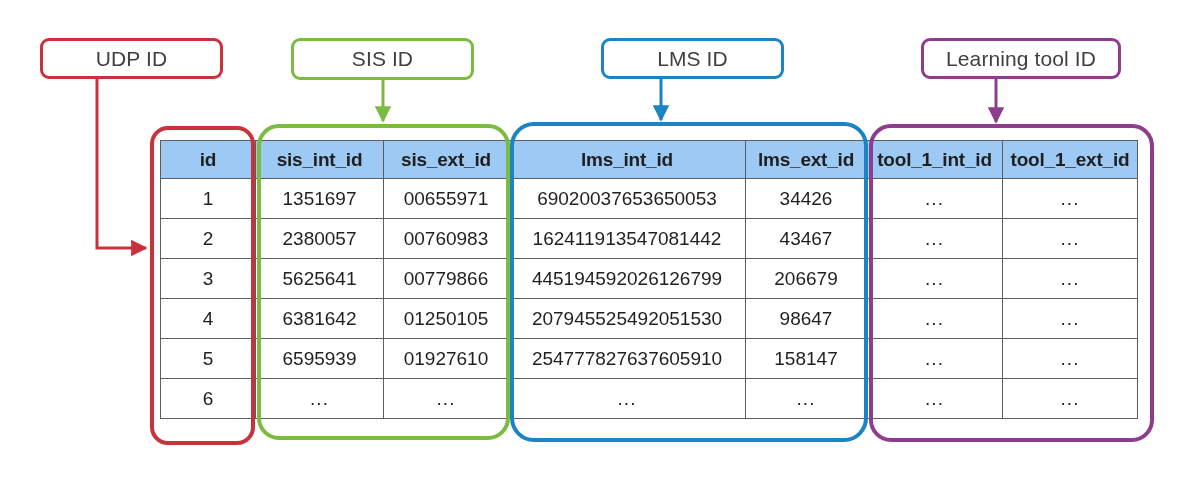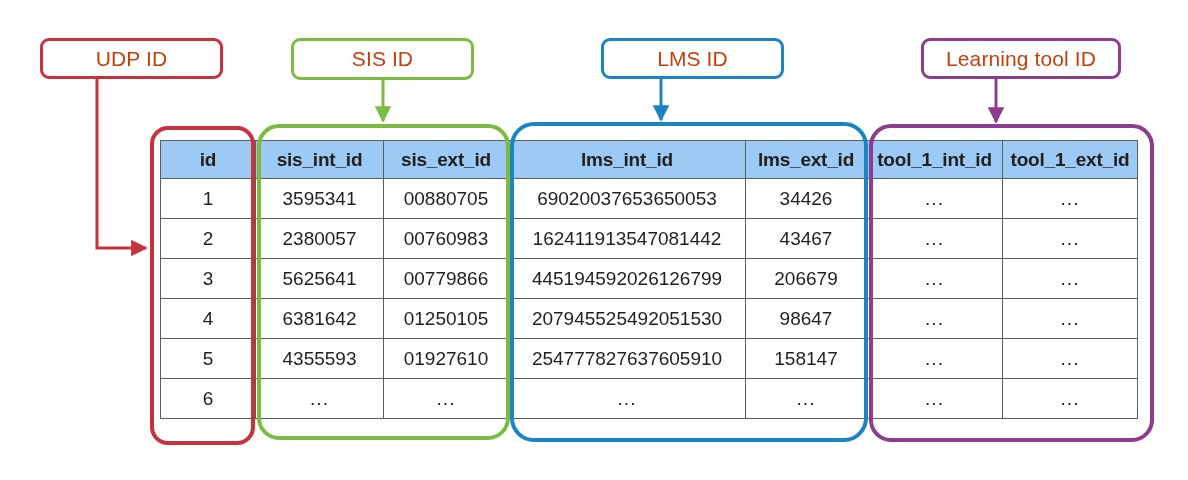--- a/index.html
+++ b/index.html
@@ -24,21 +24,21 @@
     position: absolute;
     box-sizing: border-box;
     background: #ffffff;
     border-style: solid;
     border-width: 3px;
     border-radius: 9px;
     display: flex;
     align-items: center;
     justify-content: center;
     font-size: 21px;
-    color: #c2410c;
+    color: #404040;
     letter-spacing: 0.1px;
     z-index: 5;
   }
 
   #callout-udp  { left: 40px;  top: 38px; width: 183px; height: 41px; border-color: #C8323C; }
   #callout-sis  { left: 291px; top: 38px; width: 183px; height: 42px; border-color: #7CBB42; }
   #callout-lms  { left: 601px; top: 38px; width: 183px; height: 41px; border-color: #1B84C4; }
   #callout-tool { left: 921px; top: 38px; width: 200px; height: 41px; border-color: #8E3C8E; }
 
   
@@ -135,22 +135,22 @@
           <th>sis_ext_id</th>
           <th>lms_int_id</th>
           <th>lms_ext_id</th>
           <th>tool_1_int_id</th>
           <th>tool_1_ext_id</th>
         </tr>
       </thead>
       <tbody>
         <tr>
           <td>1</td>
-          <td>3595341</td>
-          <td>00880705</td>
+          <td>1351697</td>
+          <td>00655971</td>
           <td>69020037653650053</td>
           <td>34426</td>
           <td class="dots">...</td>
           <td class="dots">...</td>
         </tr>
         <tr>
           <td>2</td>
           <td>2380057</td>
           <td>00760983</td>
           <td>162411913547081442</td>
@@ -171,21 +171,21 @@
           <td>4</td>
           <td>6381642</td>
           <td>01250105</td>
           <td>207945525492051530</td>
           <td>98647</td>
           <td class="dots">...</td>
           <td class="dots">...</td>
         </tr>
         <tr>
           <td>5</td>
-          <td>4355593</td>
+          <td>6595939</td>
           <td>01927610</td>
           <td>254777827637605910</td>
           <td>158147</td>
           <td class="dots">...</td>
           <td class="dots">...</td>
         </tr>
         <tr>
           <td>6</td>
           <td class="dots">...</td>
           <td class="dots">...</td>

